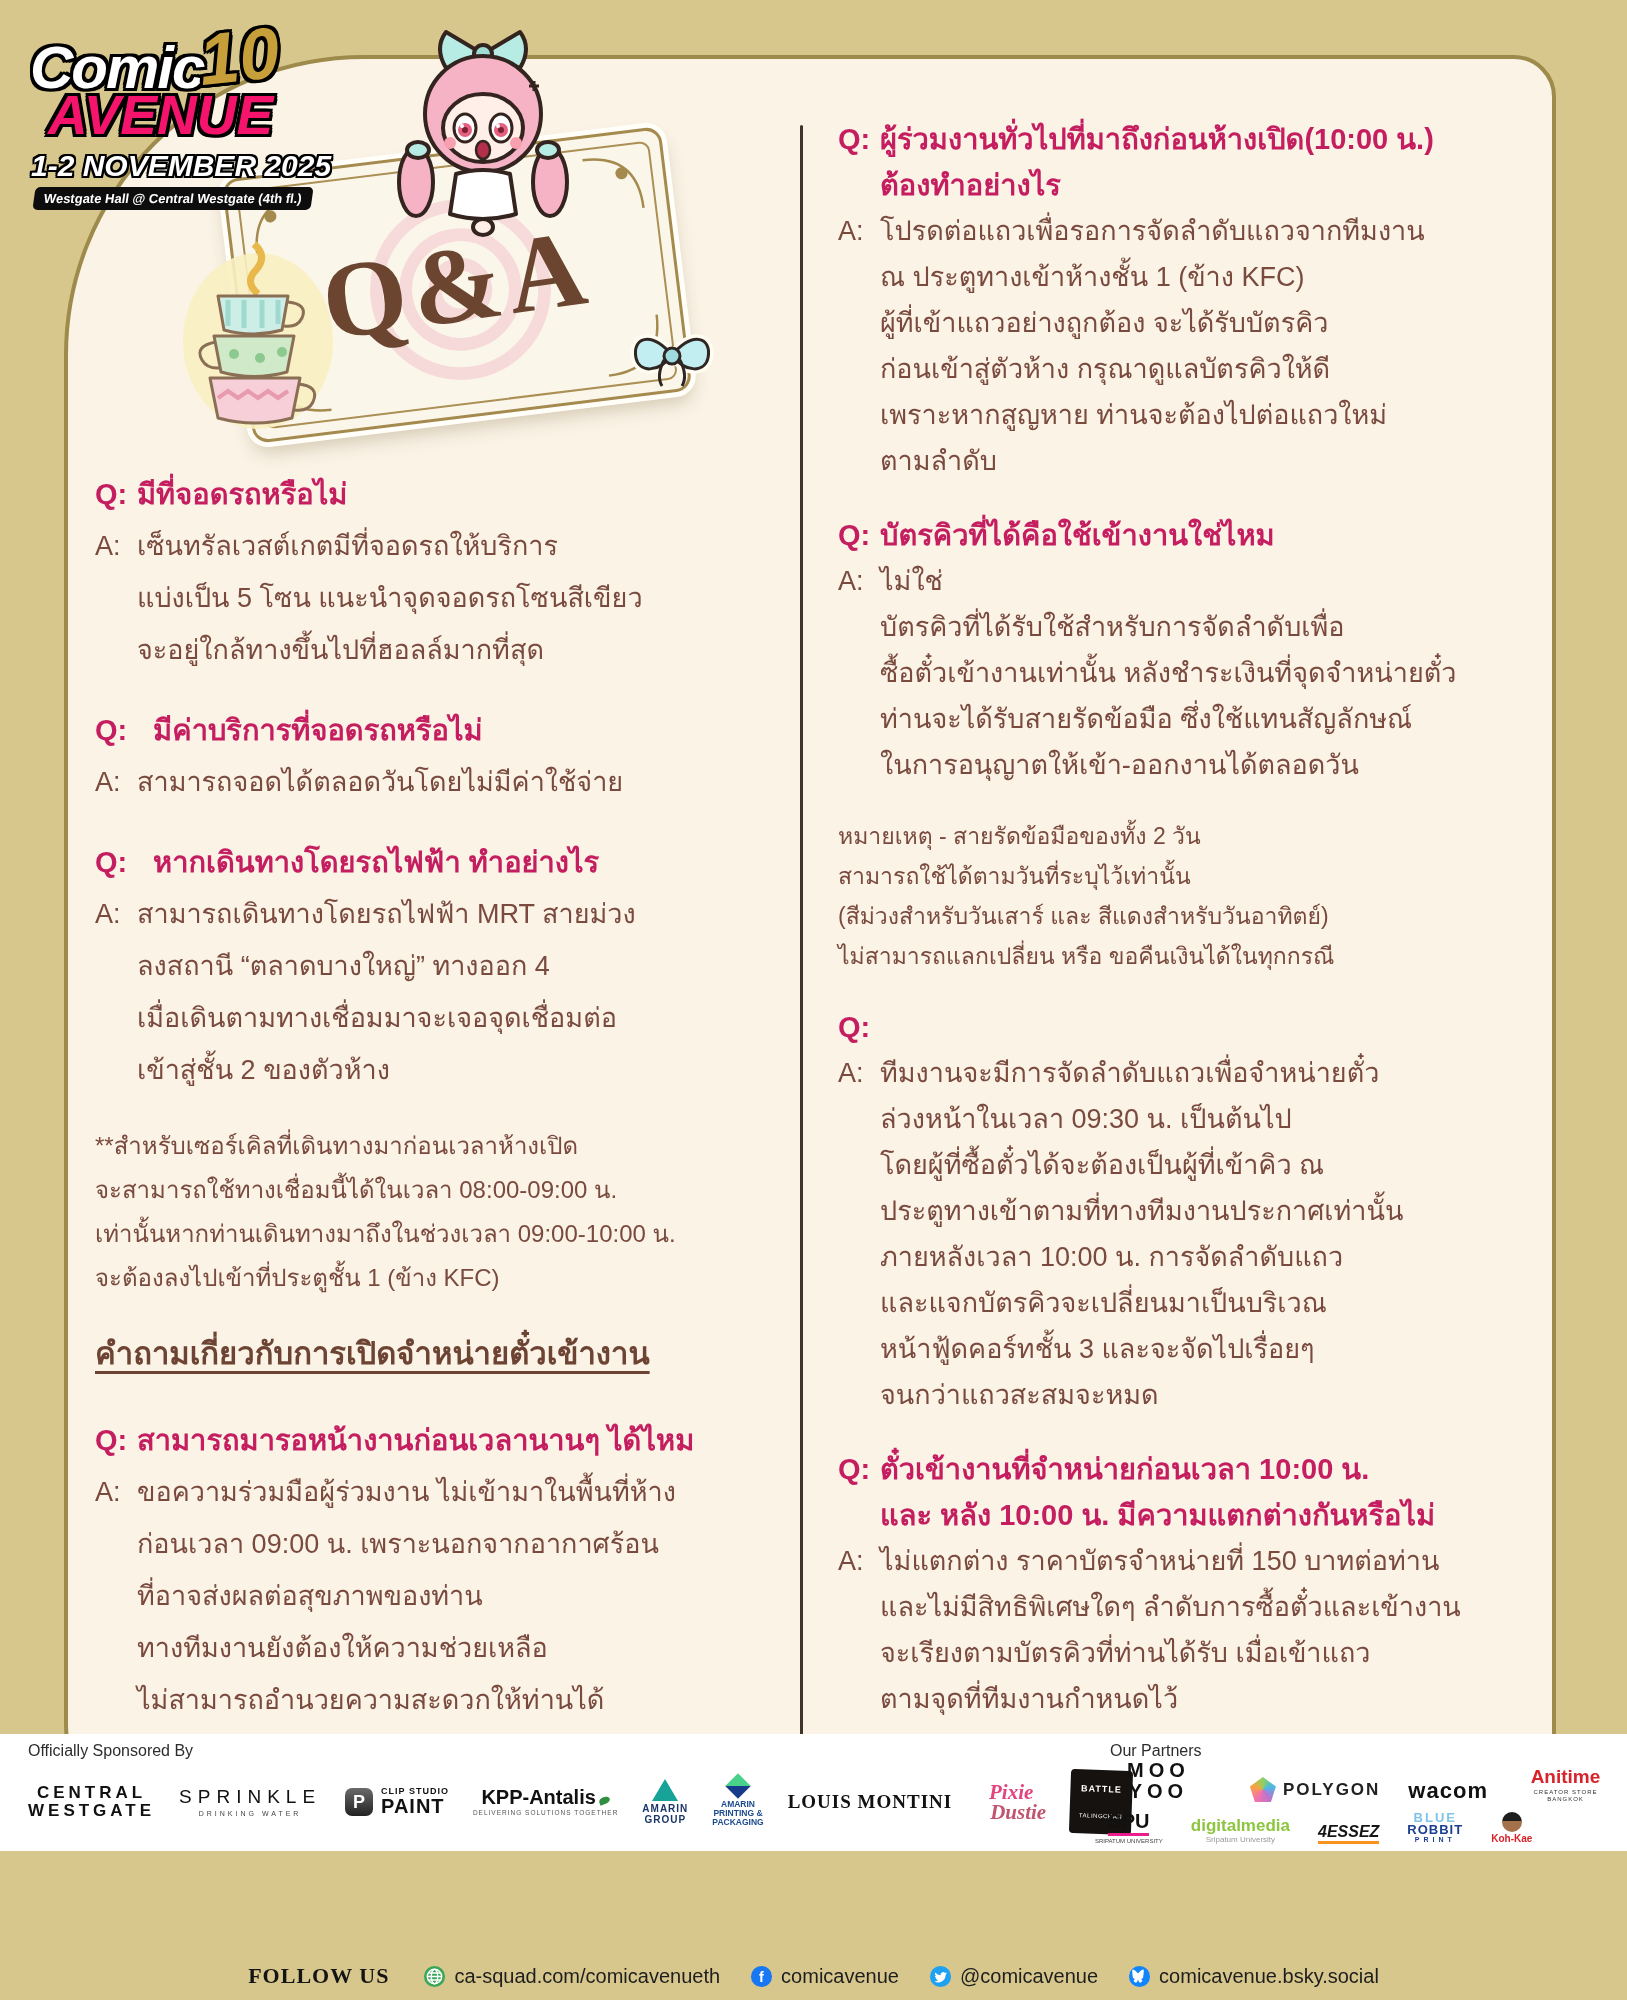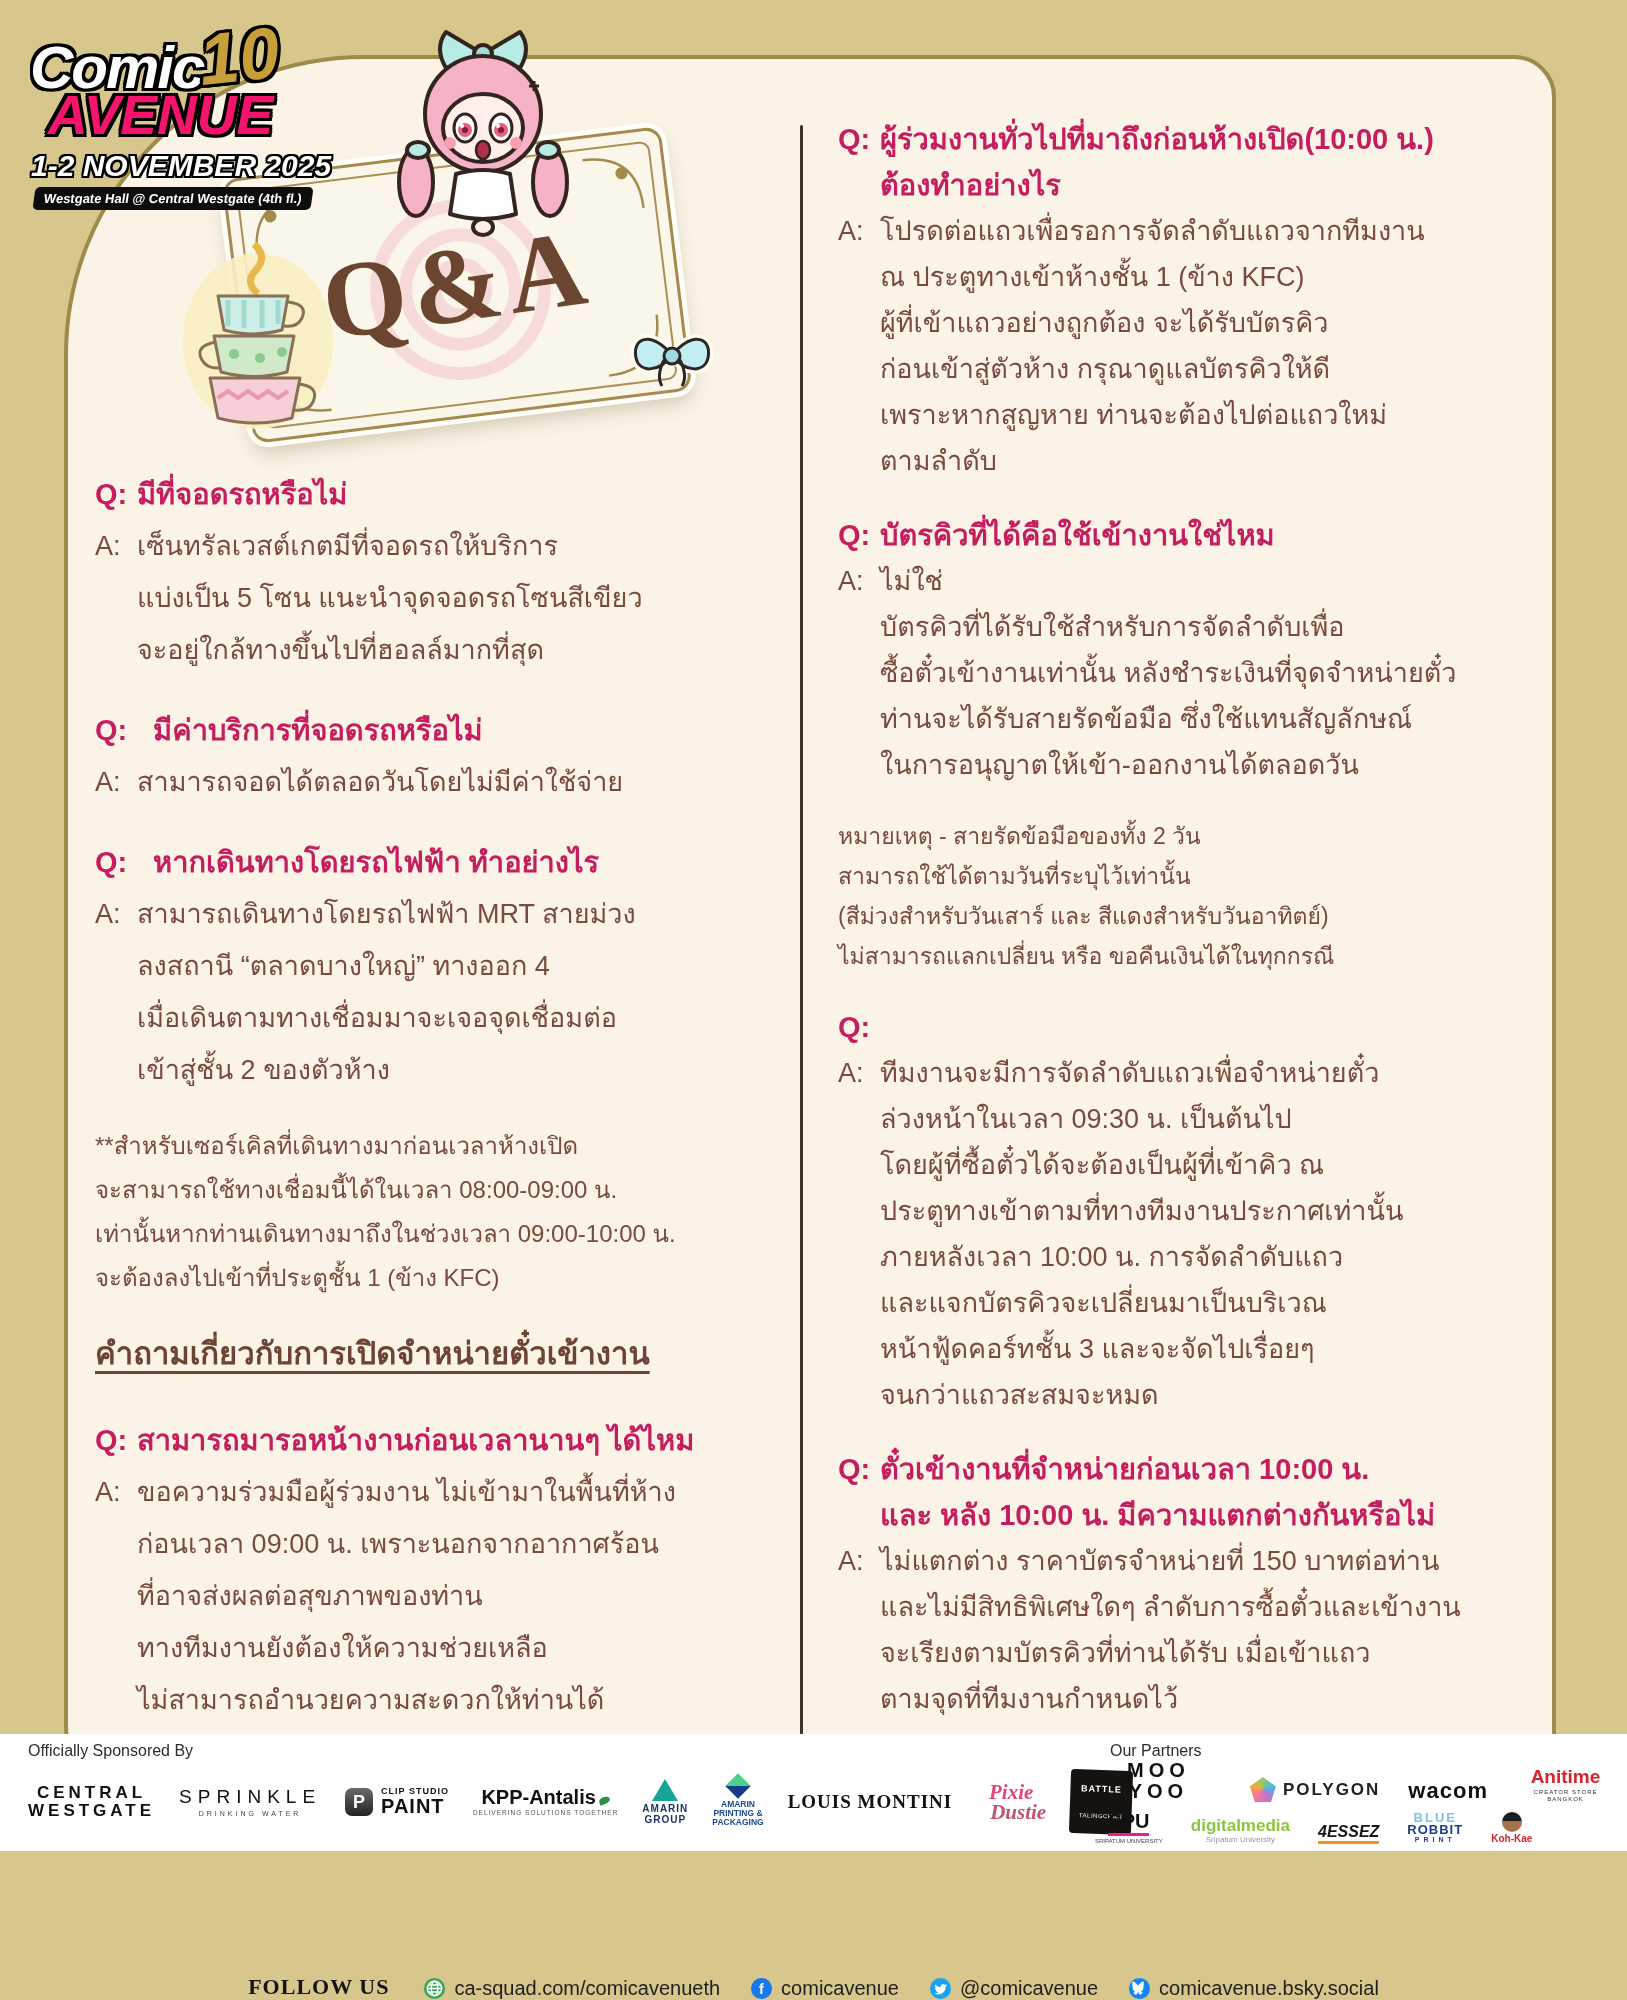--- a/index.html
+++ b/index.html
@@ -117,21 +117,21 @@
   .logo-blue-robbit{font-weight:800;line-height:.95;}
   .logo-blue-robbit .l0{font-size:13px;letter-spacing:2px;color:#7ec4e8;}
   .logo-blue-robbit .l1{font-size:13px;letter-spacing:1px;color:#1b3f8f;}
   .logo-blue-robbit .l2{font-size:7px;letter-spacing:4px;color:#1b3f8f;margin-top:1px;}
   .logo-koh-kae::before{content:"";width:20px;height:20px;border-radius:50%;
     background:linear-gradient(#1d1d1d 45%,#a4714b 45%);margin-bottom:2px;}
   .logo-koh-kae .l0{font-size:10px;font-weight:700;color:#d8232a;}
   
   .footer-bar{
     position:absolute;left:0;top:1952px;width:1627px;height:48px;background:#d7c78c;z-index:3;
-    display:flex;align-items:flex-end;justify-content:center;gap:34px;
+    display:flex;align-items:center;justify-content:center;gap:34px;
   }
   .follow-label{font-family:"Liberation Serif","DejaVu Serif",serif;font-weight:700;font-size:22px;color:#141414;letter-spacing:1px;}
   .follow-link{display:flex;align-items:center;gap:8px;cursor:pointer;}
   .fi{width:23px;height:23px;display:inline-flex;}
   .fi svg{width:100%;height:100%;}
   .ft{font-size:20px;color:#1e1e1e;}
 </style>
 </head>
 <body>
 

